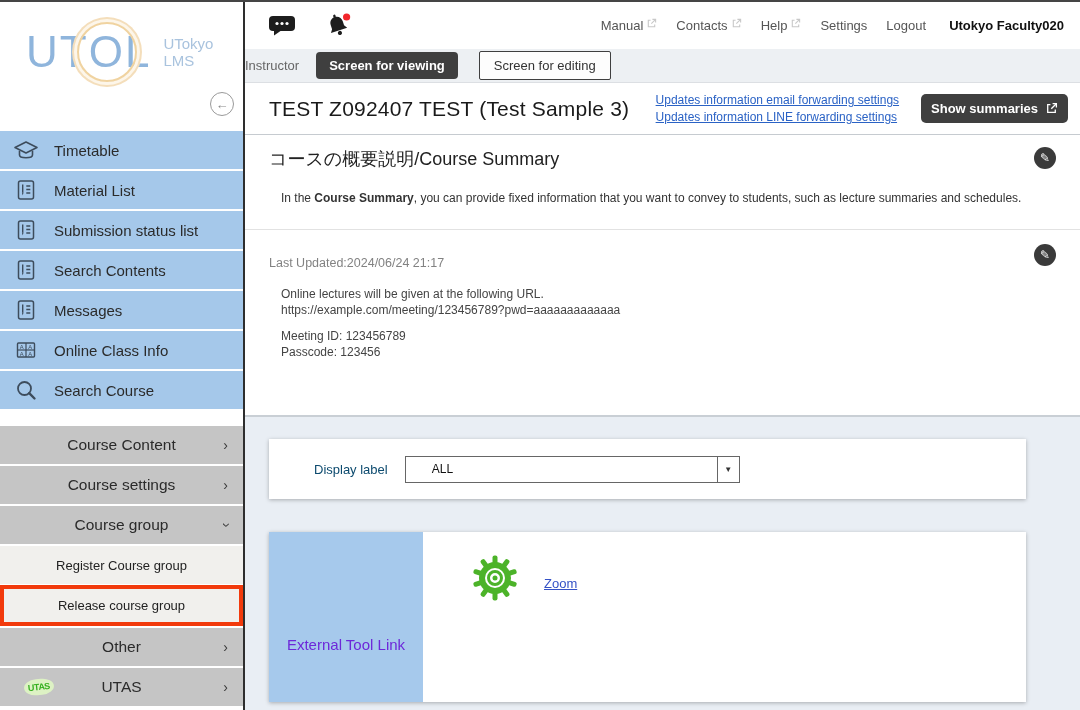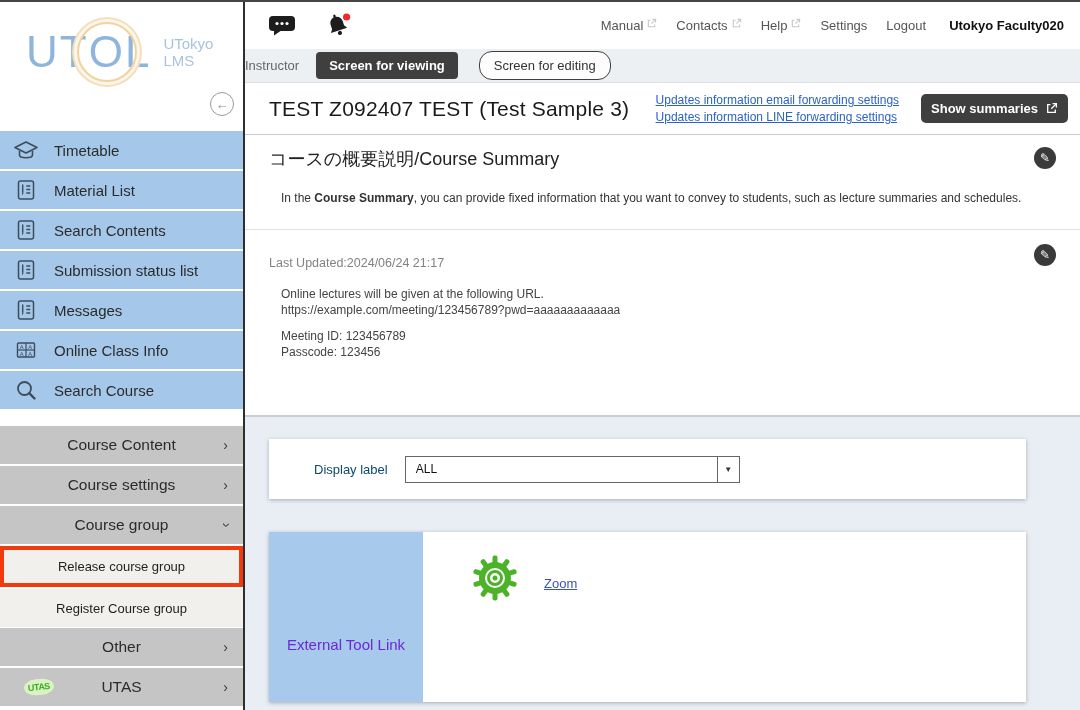--- a/index.html
+++ b/index.html
@@ -53,21 +53,21 @@
   .topnav-link { display:flex; align-items:flex-start; gap:3px; cursor:pointer; }
   .ext-ic { width:11px; height:11px; color:#c8c8c8; }
   .username { font-weight:bold; color:#111; margin-left:4px; }
 
   .rolebar { height:34px; background:#edf0f3; border-bottom:1px solid #dcdfe3; display:flex;
     align-items:center; flex:none; }
   .role-label { font-size:13px; color:#666; margin-right:17px; }
   .btn-dark { background:#3f3f3f; color:#fff; font-size:13px; font-weight:bold; border:none;
     border-radius:4px; padding:6px 13px; margin-right:21px; cursor:pointer; font-family:inherit; }
   .btn-outline { background:#fdfdfd; color:#333; font-size:13px; border:1px solid #3f3f3f;
-    border-radius:13px; padding:6px 14px; cursor:pointer; font-family:inherit;text-align:center; }
+    border-radius:2px; padding:6px 14px; cursor:pointer; font-family:inherit;text-align:center; }
 
   .course-header { height:52px; background:#fff; border-bottom:1px solid #c6cbd0; display:flex;
     align-items:center; padding:0 12px 0 24px; flex:none; }
   .course-title { font-size:21px; font-weight:500; color:#1a1a1a; letter-spacing:0.2px; }
   .header-right { margin-left:auto; display:flex; align-items:center; gap:22px; }
   .fwd-links { display:flex; flex-direction:column; gap:3px; }
   .fwd-link { font-size:12px; color:#2a62c5; text-decoration:underline; cursor:pointer; white-space:nowrap; }
   .btn-syllabus { display:flex; align-items:center; gap:7px; background:#3f3f3f; color:#fff;
     font-size:13px; font-weight:bold; border:none; border-radius:5px; padding:7px 10px; cursor:pointer; font-family:inherit; }
   .btn-syllabus .ext-ic { width:13px; height:13px; color:#fff; }
@@ -83,21 +83,21 @@
   .summary-desc { margin:20px 0 0 12px; font-size:12px; color:#333; }
   .last-updated { margin-top:12px; font-size:12.5px; color:#828282; }
   .online-body { margin:16px 0 0 12px; font-size:12px; color:#444; line-height:16px; }
   .online-body .spacer { height:10px; }
 
   .bottom-area { flex:1; background:#e9eef4; }
   .card { background:#fff; margin:0 54px 0 24px; box-shadow:0 1px 4px rgba(0,0,0,0.28); }
   .filter-card { margin-top:22px; height:60px; display:flex; align-items:center; padding-left:45px; }
   .filter-label { font-size:13px; color:#0c4a6e; }
   .select-box { position:relative; margin-left:17px; width:335px; height:27px; border:1px solid #666;
-    background:#fff; display:flex; align-items:center; padding-left:10px; font-size:12px; color:#111; cursor:pointer; }
+    background:#fff; display:flex; align-items:center; padding-left:26px; font-size:12px; color:#111; cursor:pointer; }
   .select-arrow { position:absolute; right:0; top:0; width:22px; height:100%; border-left:1px solid #666;
     display:flex; align-items:center; justify-content:center; font-size:8px; color:#333; background:#fff; }
 
   .tool-card { margin-top:33px; height:170px; display:flex; }
   .tool-panel { width:154px; background:#a6c9ec; position:relative; flex:none; }
   .tool-panel-label { position:absolute; left:0; width:100%; top:104px; text-align:center;
     font-size:15px; color:#6d28d9; }
   .tool-body { position:relative; flex:1; }
   .gear { position:absolute; left:48px; top:22px; width:48px; height:48px; cursor:pointer; }
   .zoom-link { position:absolute; left:121px; top:44px; font-size:13px; color:#3451c6;
@@ -197,27 +197,27 @@
     <div class="side-item">
       <svg class="side-icon">
           <use href="#ic-doc"></use>
         </svg>
       <span class="side-label">Material List</span>
     </div>
     <div class="side-item">
       <svg class="side-icon">
           <use href="#ic-doc"></use>
         </svg>
+      <span class="side-label">Submission status list</span>
+    </div>
+    <div class="side-item">
+      <svg class="side-icon">
+          <use href="#ic-doc"></use>
+        </svg>
       <span class="side-label">Search Contents</span>
-    </div>
-    <div class="side-item">
-      <svg class="side-icon">
-          <use href="#ic-doc"></use>
-        </svg>
-      <span class="side-label">Submission status list</span>
     </div>
     <div class="side-item">
       <svg class="side-icon">
           <use href="#ic-doc"></use>
         </svg>
       <span class="side-label">Messages</span>
     </div>
     <div class="side-item">
       <svg class="side-icon">
           <use href="#ic-grid"></use>
@@ -239,25 +239,25 @@
     </div>
     <div class="side-group">
       <span>Course settings</span>
       <span class="chev">›</span>
     </div>
     <div class="side-group">
       <span>Course group</span>
       <span class="chev down">›</span>
     </div>
 
+    <div class="side-sub">
+      <span>Register Course group</span>
+    </div>
     <div class="side-sub highlight">
       <span>Release course group</span>
-    </div>
-    <div class="side-sub">
-      <span>Register Course group</span>
     </div>
 
     <div class="side-group">
       <span>Other</span>
       <span class="chev">›</span>
     </div>
     <div class="side-group">
       <span class="utas-badge">UTAS</span>
       <span>UTAS</span>
       <span class="chev">›</span>

